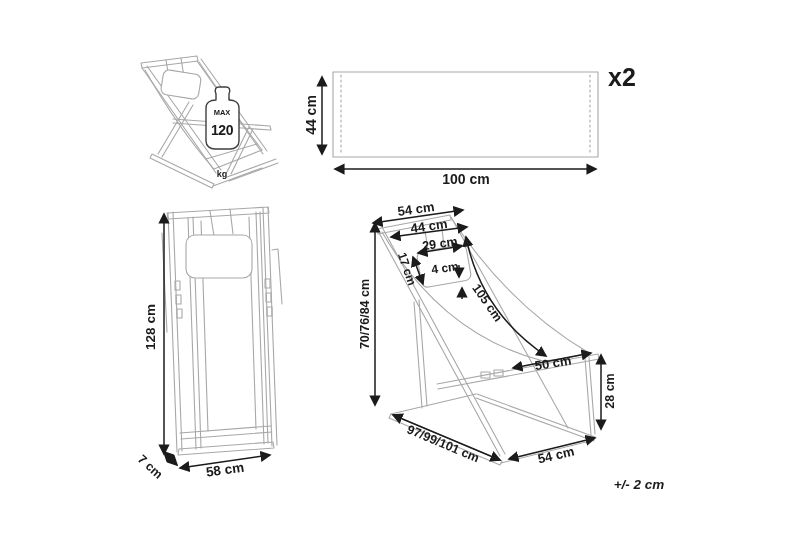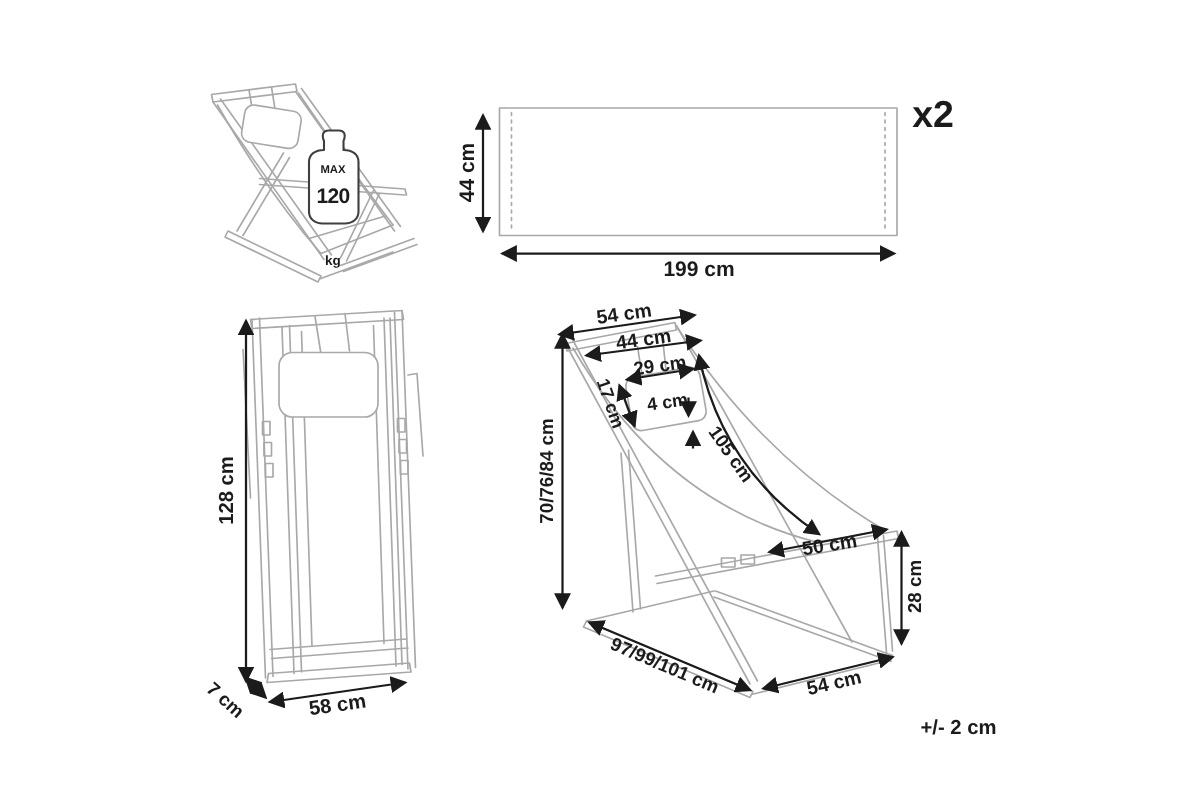--- a/index.html
+++ b/index.html
@@ -105,33 +105,33 @@
       <path class="dim" marker-start="url(#ah)" marker-end="url(#ah)" d="M393,415 L500,460"></path>
       <path class="dim" marker-start="url(#ah)" marker-end="url(#ah)" d="M509,459 L595,438"></path>
     </g>
   </svg>
 
   <div class="lbl" style="left:222px;top:113px;font-size:7.5px;transform:translate(-50%,-50%);">MAX</div>
   <div class="lbl" style="left:222px;top:130px;font-size:14px;letter-spacing:-0.5px;transform:translate(-50%,-50%);">120</div>
   <div class="lbl" style="left:222px;top:139px;font-size:9px;transform:translate(-50%,-50%);margin-top:35px;">kg</div>
 
   <div class="lbl" style="left:311px;top:115px;font-size:14px;transform:translate(-50%,-50%) rotate(-90deg);">44 cm</div>
-  <div class="lbl" style="left:466px;top:179px;font-size:14px;transform:translate(-50%,-50%);">199 cm</div>
+  <div class="lbl" style="left:466px;top:179px;font-size:14px;transform:translate(-50%,-50%);">100 cm</div>
   <div class="lbl" style="left:622px;top:77px;font-size:25px;transform:translate(-50%,-50%);">x2</div>
 
   <div class="lbl" style="left:151px;top:327px;font-size:13.5px;transform:translate(-50%,-50%) rotate(-90deg);">128 cm</div>
   <div class="lbl" style="left:150px;top:467px;font-size:12.5px;transform:translate(-50%,-50%) rotate(42deg);">7 cm</div>
   <div class="lbl" style="left:225px;top:470px;font-size:13.5px;transform:translate(-50%,-50%) rotate(-8deg);">58 cm</div>
 
   <div class="lbl" style="left:416px;top:209px;font-size:13px;transform:translate(-50%,-50%) rotate(-8deg);">54 cm</div>
   <div class="lbl" style="left:429px;top:226px;font-size:13px;transform:translate(-50%,-50%) rotate(-8deg);">44 cm</div>
   <div class="lbl" style="left:440px;top:244px;font-size:12.5px;transform:translate(-50%,-50%) rotate(-8deg);">29 cm</div>
   <div class="lbl" style="left:407px;top:269px;font-size:12px;transform:translate(-50%,-50%) rotate(71deg);">17 cm</div>
   <div class="lbl" style="left:445px;top:268px;font-size:12px;transform:translate(-50%,-50%) rotate(-8deg);">4 cm</div>
   <div class="lbl" style="left:487px;top:303px;font-size:12.5px;transform:translate(-50%,-50%) rotate(55deg);">105 cm</div>
   <div class="lbl" style="left:365px;top:314px;font-size:12.5px;transform:translate(-50%,-50%) rotate(-90deg);">70/76/84 cm</div>
   <div class="lbl" style="left:553px;top:363px;font-size:13px;transform:translate(-50%,-50%) rotate(-9deg);">50 cm</div>
   <div class="lbl" style="left:610px;top:391px;font-size:12.5px;transform:translate(-50%,-50%) rotate(-90deg);">28 cm</div>
   <div class="lbl" style="left:443px;top:444px;font-size:12.5px;transform:translate(-50%,-50%) rotate(23deg);">97/99/101 cm</div>
   <div class="lbl" style="left:556px;top:455px;font-size:13px;transform:translate(-50%,-50%) rotate(-13deg);">54 cm</div>
 
-  <div class="lbl" style="left:639px;top:485px;font-size:13.5px;transform:translate(-50%,-50%);">+/- 2 cm</div>
+  <div class="lbl" style="left:639px;top:485px;font-size:13.5px;transform:translate(-50%,-50%);font-style:italic;">+/- 2 cm</div>
 </div>
 
 </body></html>

